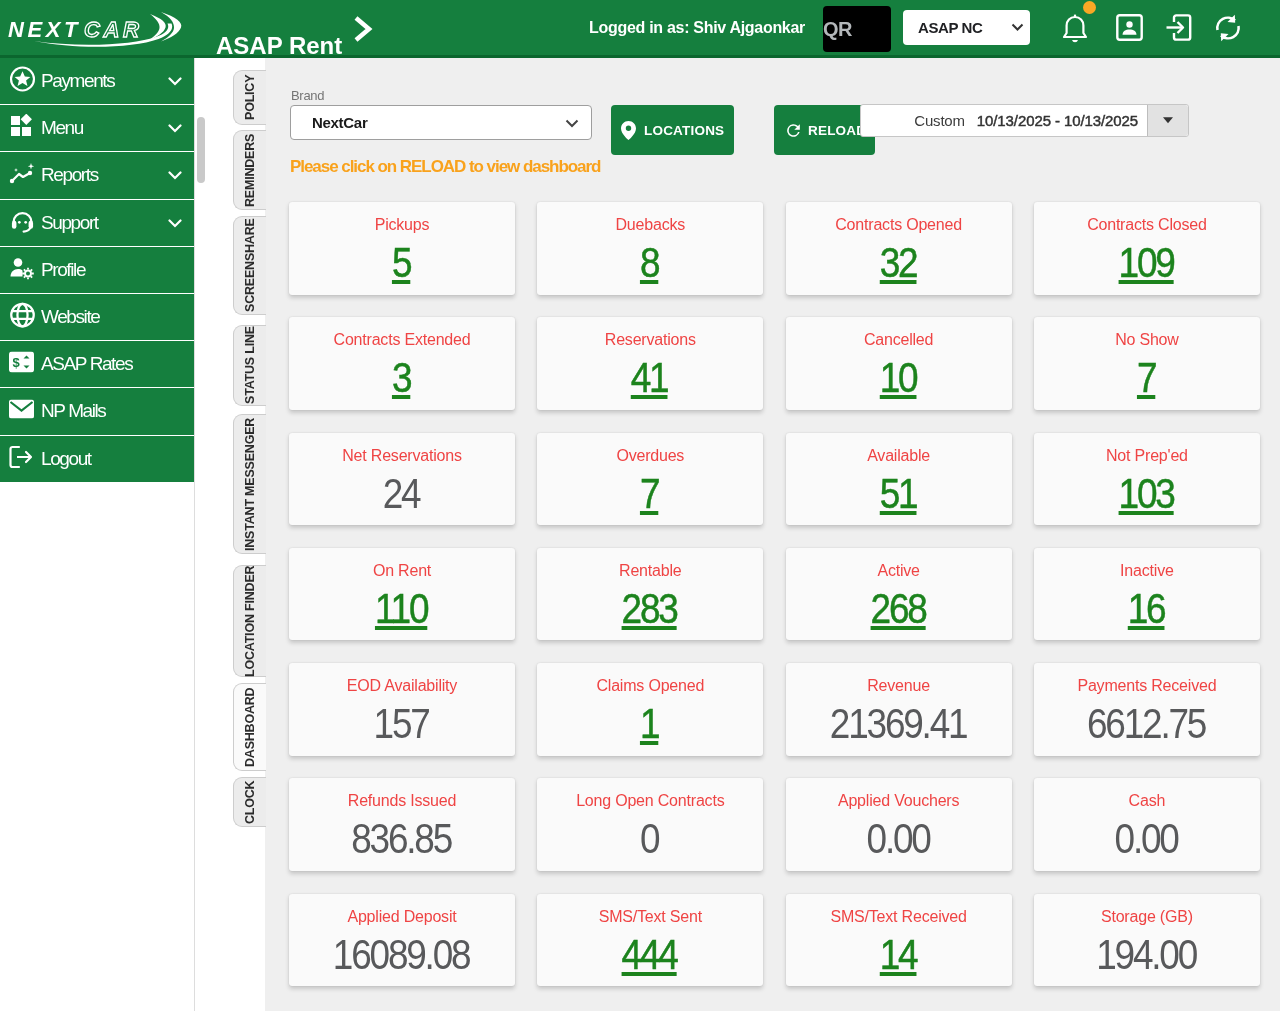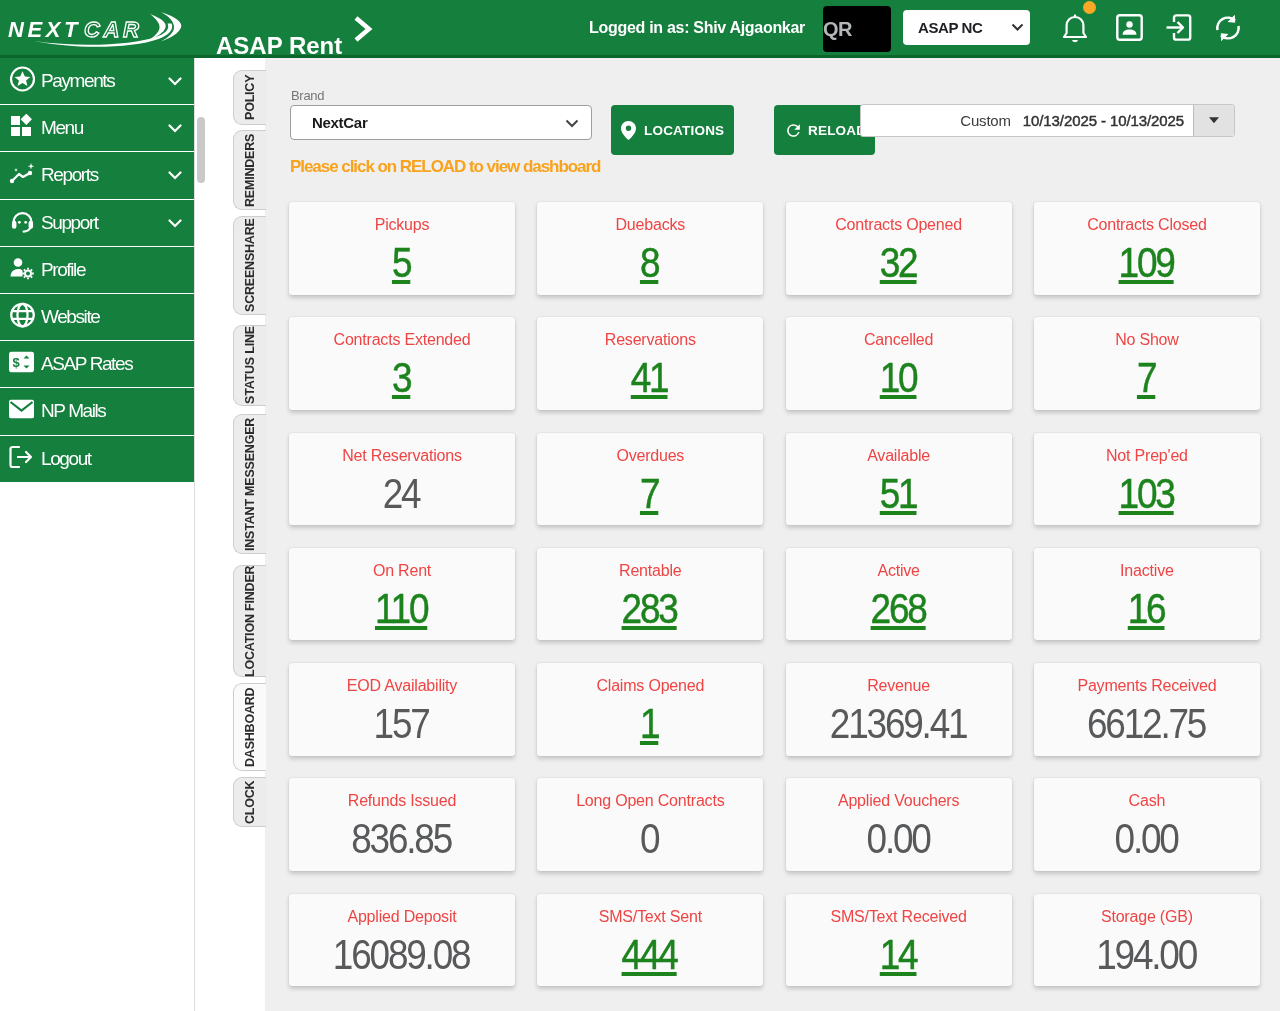--- a/index.html
+++ b/index.html
@@ -47,21 +47,21 @@
   
   .brand-lbl { position:absolute; left:291px; top:88px; font-size:13px; color:#757575; letter-spacing:-0.3px; }
   .brand-sel { position:absolute; left:290px; top:105px; width:302px; height:35px;
     background:#fff; border:1px solid #9e9e9e; border-radius:4px; font-size:15px;
     font-weight:bold; color:#1a1a1a; line-height:33px; padding-left:21px; letter-spacing:-0.3px; }
   .brand-sel svg { position:absolute; right:12px; top:13px; }
   .gbtn { position:absolute; top:105px; height:50px; background:#157f3e; border-radius:4px;
     color:#fff; font-size:13.5px; font-weight:bold; letter-spacing:0.2px;
     display:flex; align-items:center; padding:0 10px; }
   .gbtn svg { margin-right:8px; flex-shrink:0; }
-  .daterange { position:absolute; left:860px; top:104px; width:375px; height:33px;
+  .daterange { position:absolute; left:860px; top:104px; width:329px; height:33px;
     background:#fff; border:1px solid #c6c6c6; border-radius:3px; }
   .daterange .txt { position:absolute; right:50px; top:0; height:31px; line-height:31px;
     font-size:15px; color:#3c3c3c; letter-spacing:-0.2px; }
   .daterange .txt b { font-weight:normal; -webkit-text-stroke:0.45px #333; color:#333; margin-left:12px; letter-spacing:-0.1px;}
   .daterange .dd { position:absolute; right:0; top:0; width:41px; height:31px;
     background:#e2e2e2; border-left:1px solid #bdbdbd; border-radius:0 3px 3px 0; }
   .daterange .dd:after { content:""; position:absolute; left:50%; top:50%;
     transform:translate(-50%,-35%); border:5px solid transparent; border-top:6px solid #333; }
   .reload-msg { position:absolute; left:290px; top:157px; font-size:17px; font-weight:bold;
     color:#f9a21c; letter-spacing:-1.05px; }

